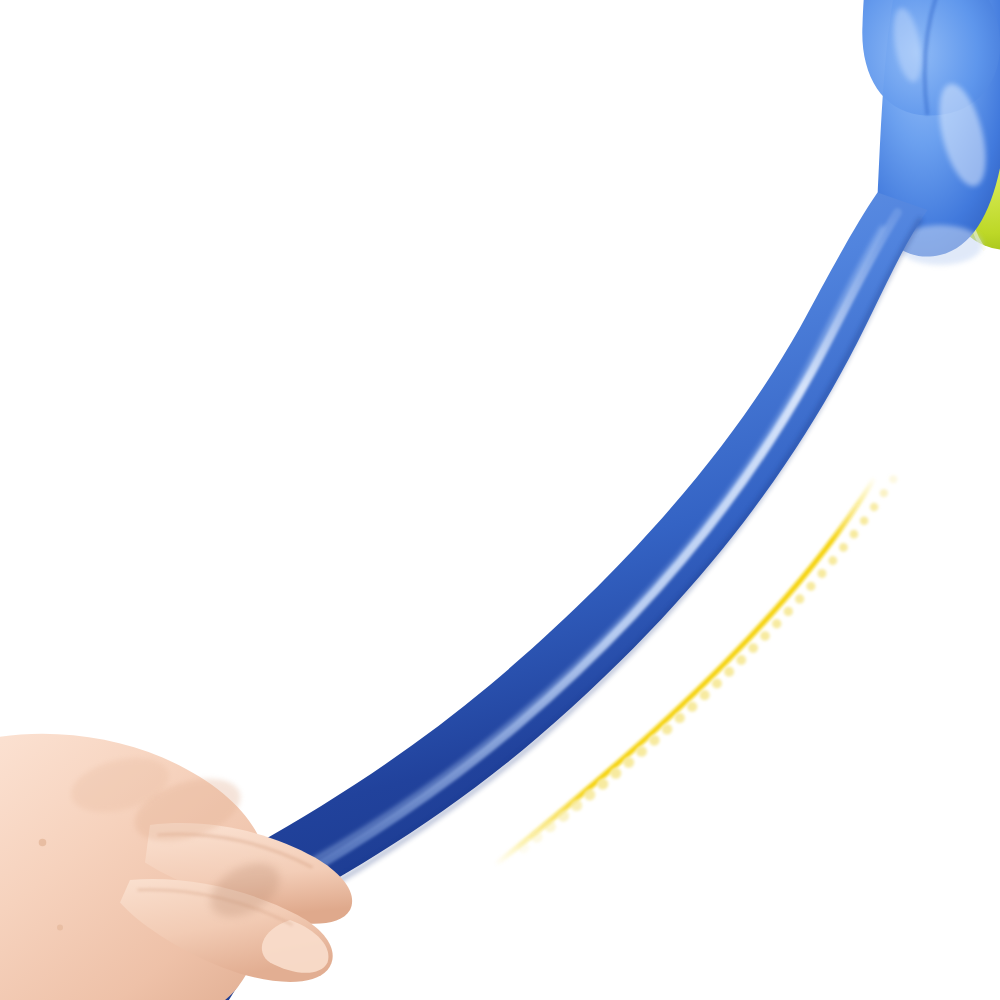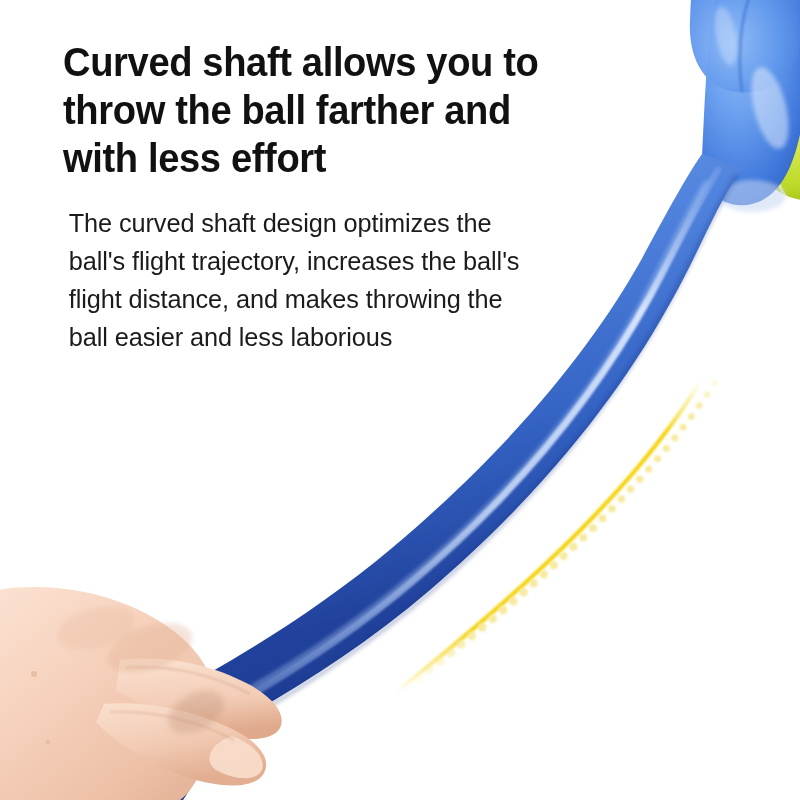--- a/index.html
+++ b/index.html
@@ -272,23 +272,14 @@
       <ellipse cx="150" cy="648" rx="44" ry="22" fill="#e3b295" opacity="0.35" transform="rotate(-18 150 648)" filter="url(#softBlur)"></ellipse>
       <ellipse cx="96" cy="628" rx="40" ry="20" fill="#e6b99d" opacity="0.28" transform="rotate(-14 96 628)" filter="url(#softBlur)"></ellipse>
 
       <ellipse cx="196" cy="712" rx="30" ry="18" fill="#b98a6f" opacity="0.30" transform="rotate(-28 196 712)" filter="url(#edgeBlur)"></ellipse>
 
       <circle cx="34" cy="674" r="3" fill="#d9a584" opacity="0.50"></circle>
       <circle cx="48" cy="742" r="2.4" fill="#dcab8b" opacity="0.42"></circle>
     </g>
   </svg>
 
-  <div id="text-block">
-    <h1 id="headline">Curved shaft allows you to
-throw the ball farther and
-with less effort</h1>
-    <p id="subcopy">The curved shaft design optimizes the
-ball's flight trajectory, increases the ball's
-flight distance, and makes throwing the
-ball easier and less laborious</p>
-  </div>
 
 </div>
 
 </body></html>

